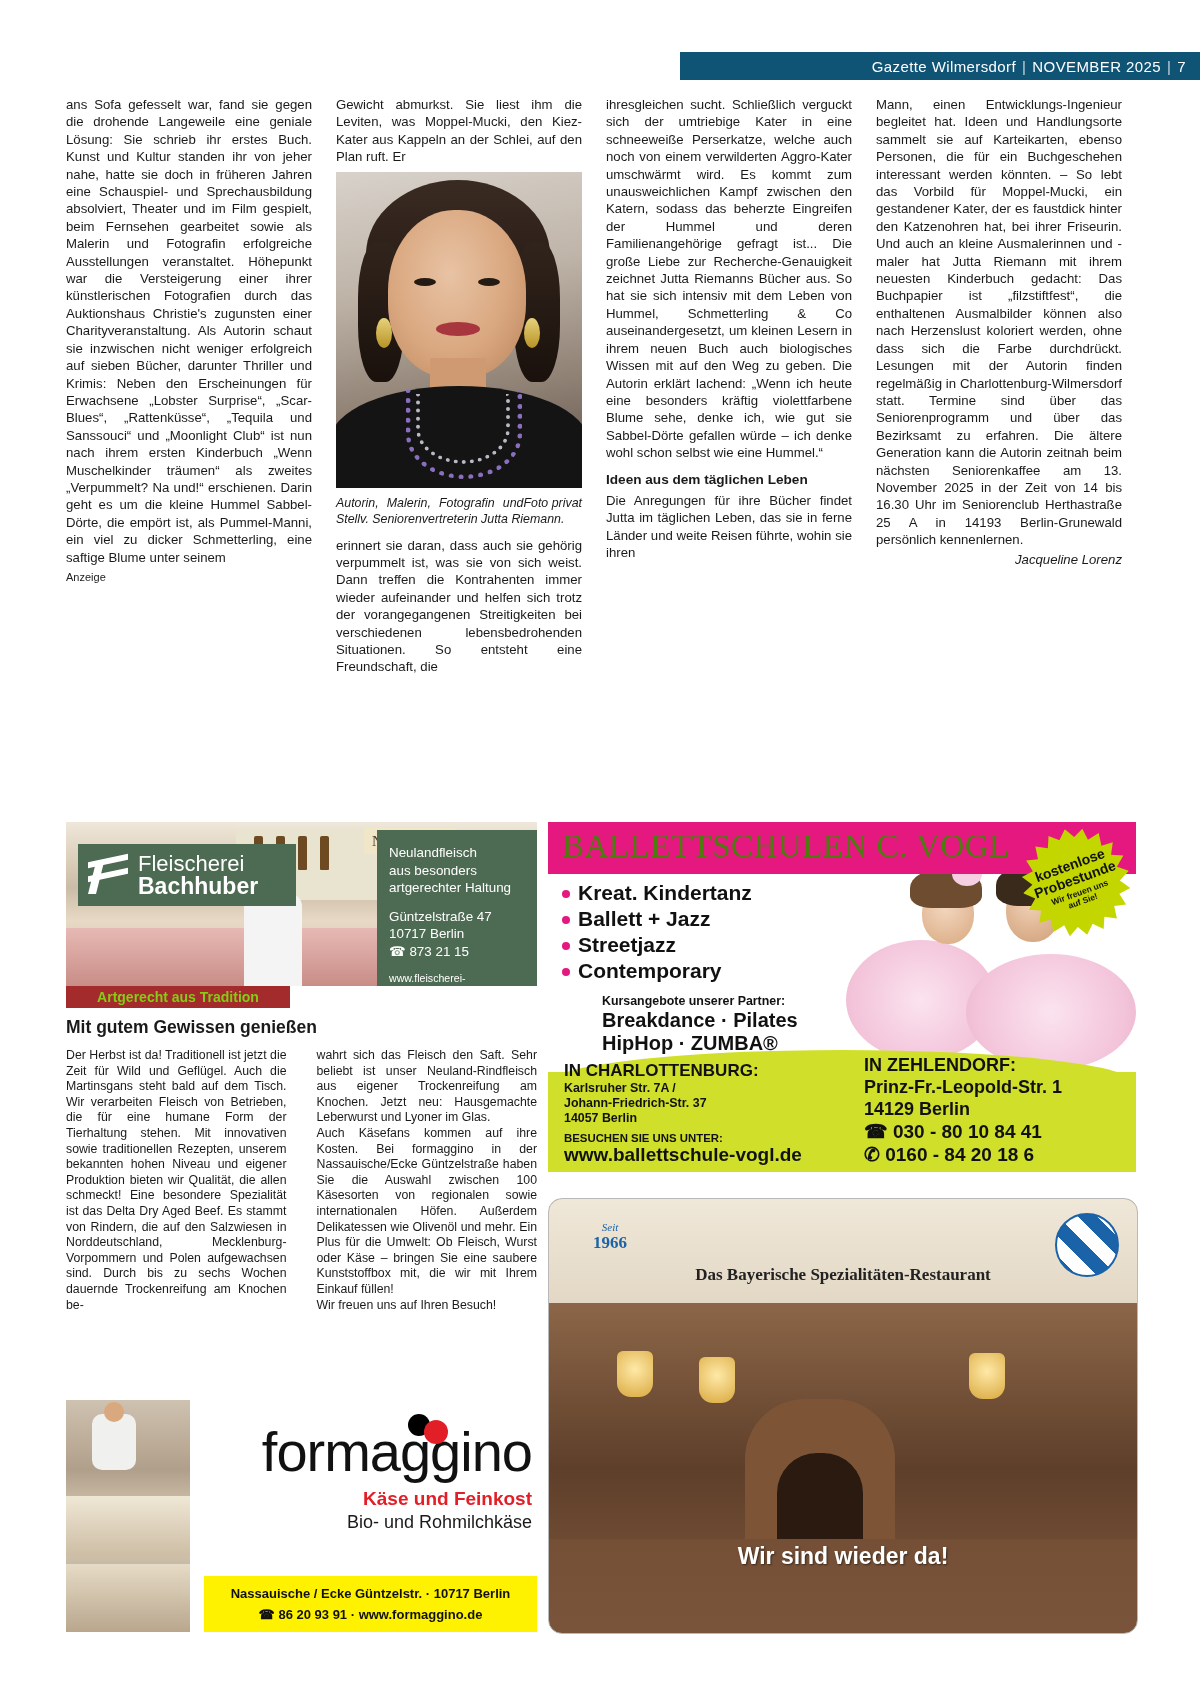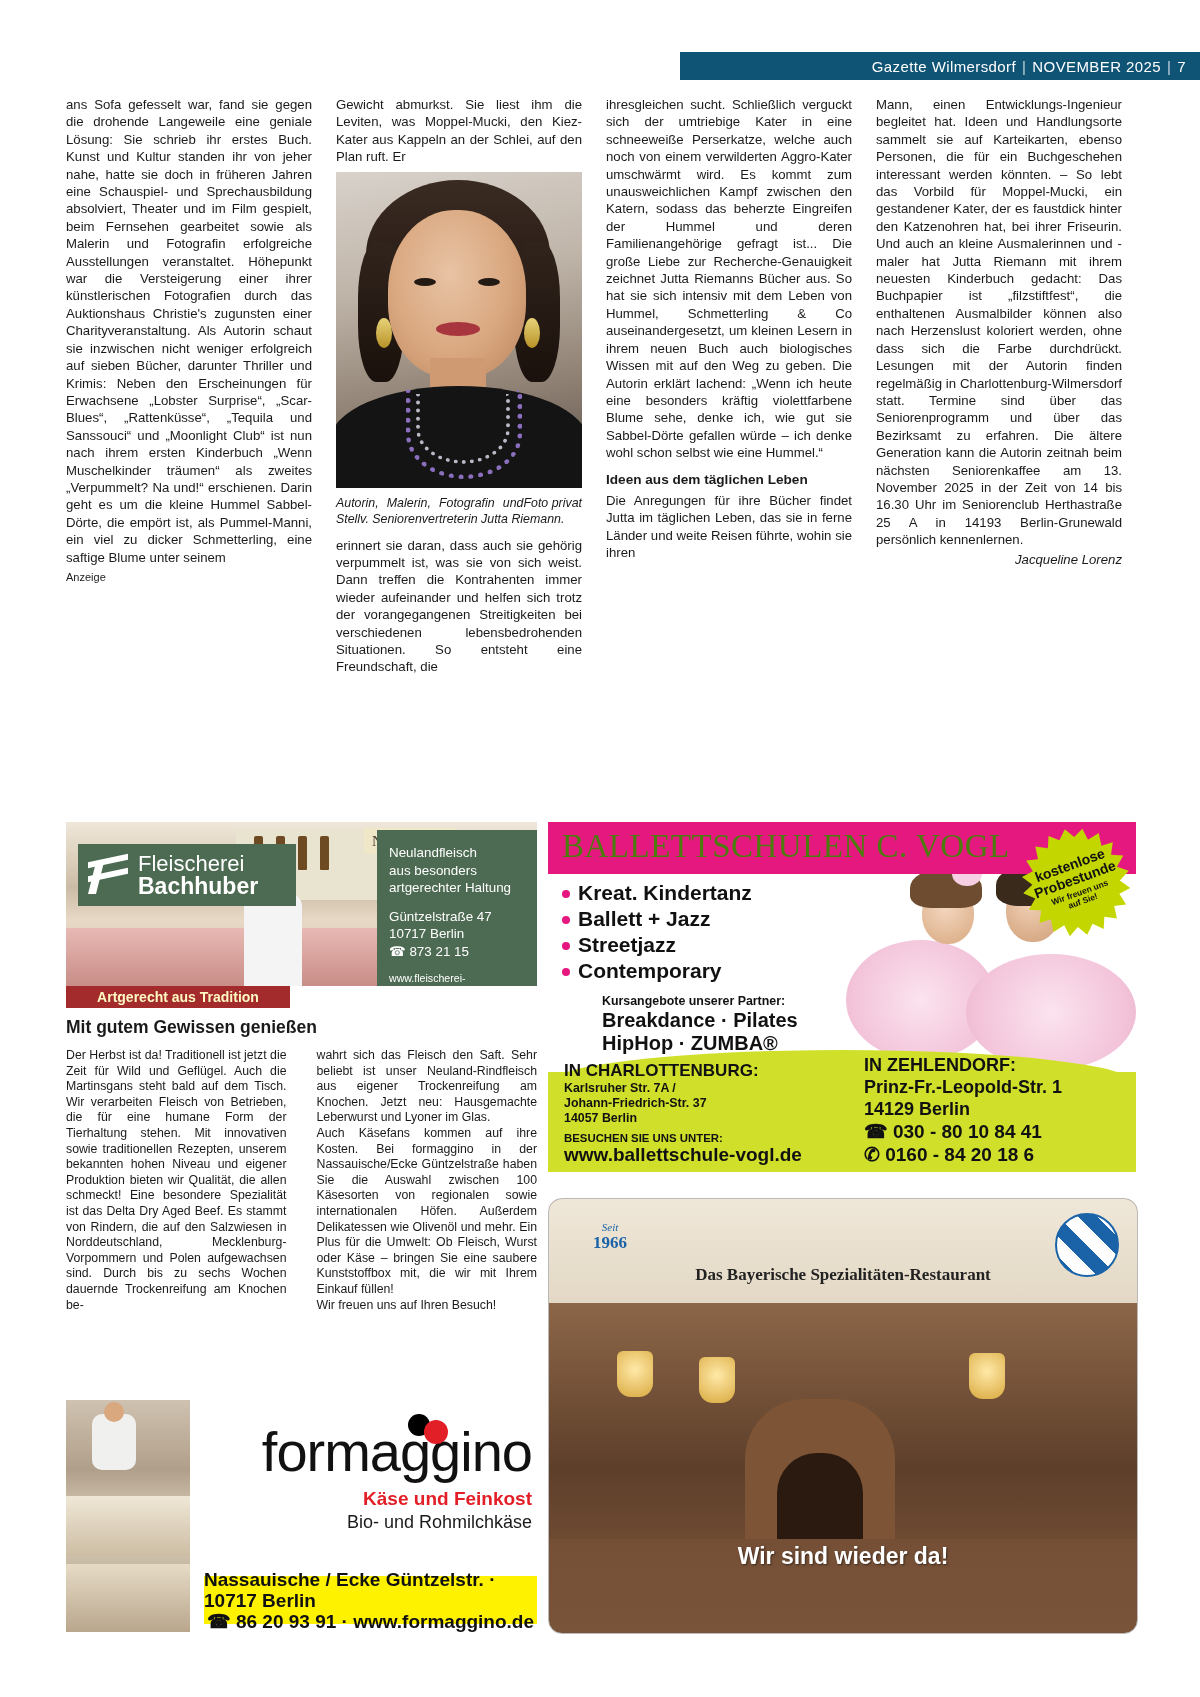--- a/index.html
+++ b/index.html
@@ -117,21 +117,21 @@
   .logo-text{line-height:1.0;}
   .logo-text .l1{font-size:22px;}
   .logo-text .l2{font-size:23px;font-weight:bold;}
   .green-panel{
     position:absolute;right:0;top:0;width:160px;height:164px;background:#4d6a52;color:#fff;
     padding:14px 10px 0 12px;box-sizing:border-box;font-size:13.4px;line-height:17.5px;margin-top:8px;
   }
   .green-panel .gap{height:11px;}
   .green-panel .web{font-size:10.6px;margin-top:10px;}
   .artgerecht{
-    position:absolute;left:66px;top:986px;width:224px;height:22px;background:#a32b2b;color:#fef9c3;
+    position:absolute;left:66px;top:986px;width:224px;height:22px;background:#a32b2b;color:#84cc16;
     font-weight:bold;font-size:14px;display:flex;align-items:center;justify-content:center;
   }
   .butcher-head2{
     position:absolute;left:66px;top:1017px;width:471px;font-weight:bold;font-size:17.5px;
   }
   .butcher-body{
     position:absolute;left:66px;top:1048px;width:471px;display:flex;gap:30px;
     font-size:12.3px;line-height:15.6px;text-align:justify;hyphens:auto;
   }
   .butcher-body .bc{width:224px;}
@@ -152,23 +152,23 @@
   .frm-logo{
     position:absolute;left:146px;top:24px;width:320px;text-align:right;
   }
   .frm-word{font-size:56px;font-weight:300;letter-spacing:-1px;color:#111;line-height:1;}
   .frm-dots{position:absolute;right:74px;top:-10px;width:50px;height:28px;}
   .frm-dots .d1{position:absolute;left:0;top:0;width:22px;height:22px;border-radius:50%;background:#000;}
   .frm-dots .d2{position:absolute;left:16px;top:6px;width:24px;height:24px;border-radius:50%;background:#e21f26;}
   .frm-sub1{color:#e21f26;font-weight:bold;font-size:19px;margin-top:8px;}
   .frm-sub2{font-size:18px;margin-top:2px;}
   .frm-yellow{
-    position:absolute;left:138px;top:176px;width:333px;height:48px;background:#fff200;
+    position:absolute;left:138px;top:176px;width:333px;height:56px;background:#fff200;
     display:flex;flex-direction:column;align-items:center;justify-content:center;
-    font-size:19px;font-weight:bold;line-height:21px;color:#111;
+    font-size:13px;font-weight:bold;line-height:21px;color:#111;
   }
 
   
   .ad-ballet{
     position:absolute;left:548px;top:822px;width:588px;height:350px;background:#fff;overflow:hidden;
   }
   .bal-banner{
     position:absolute;left:0;top:0;width:588px;height:52px;background:#e5187f;
   }
   .bal-title{

